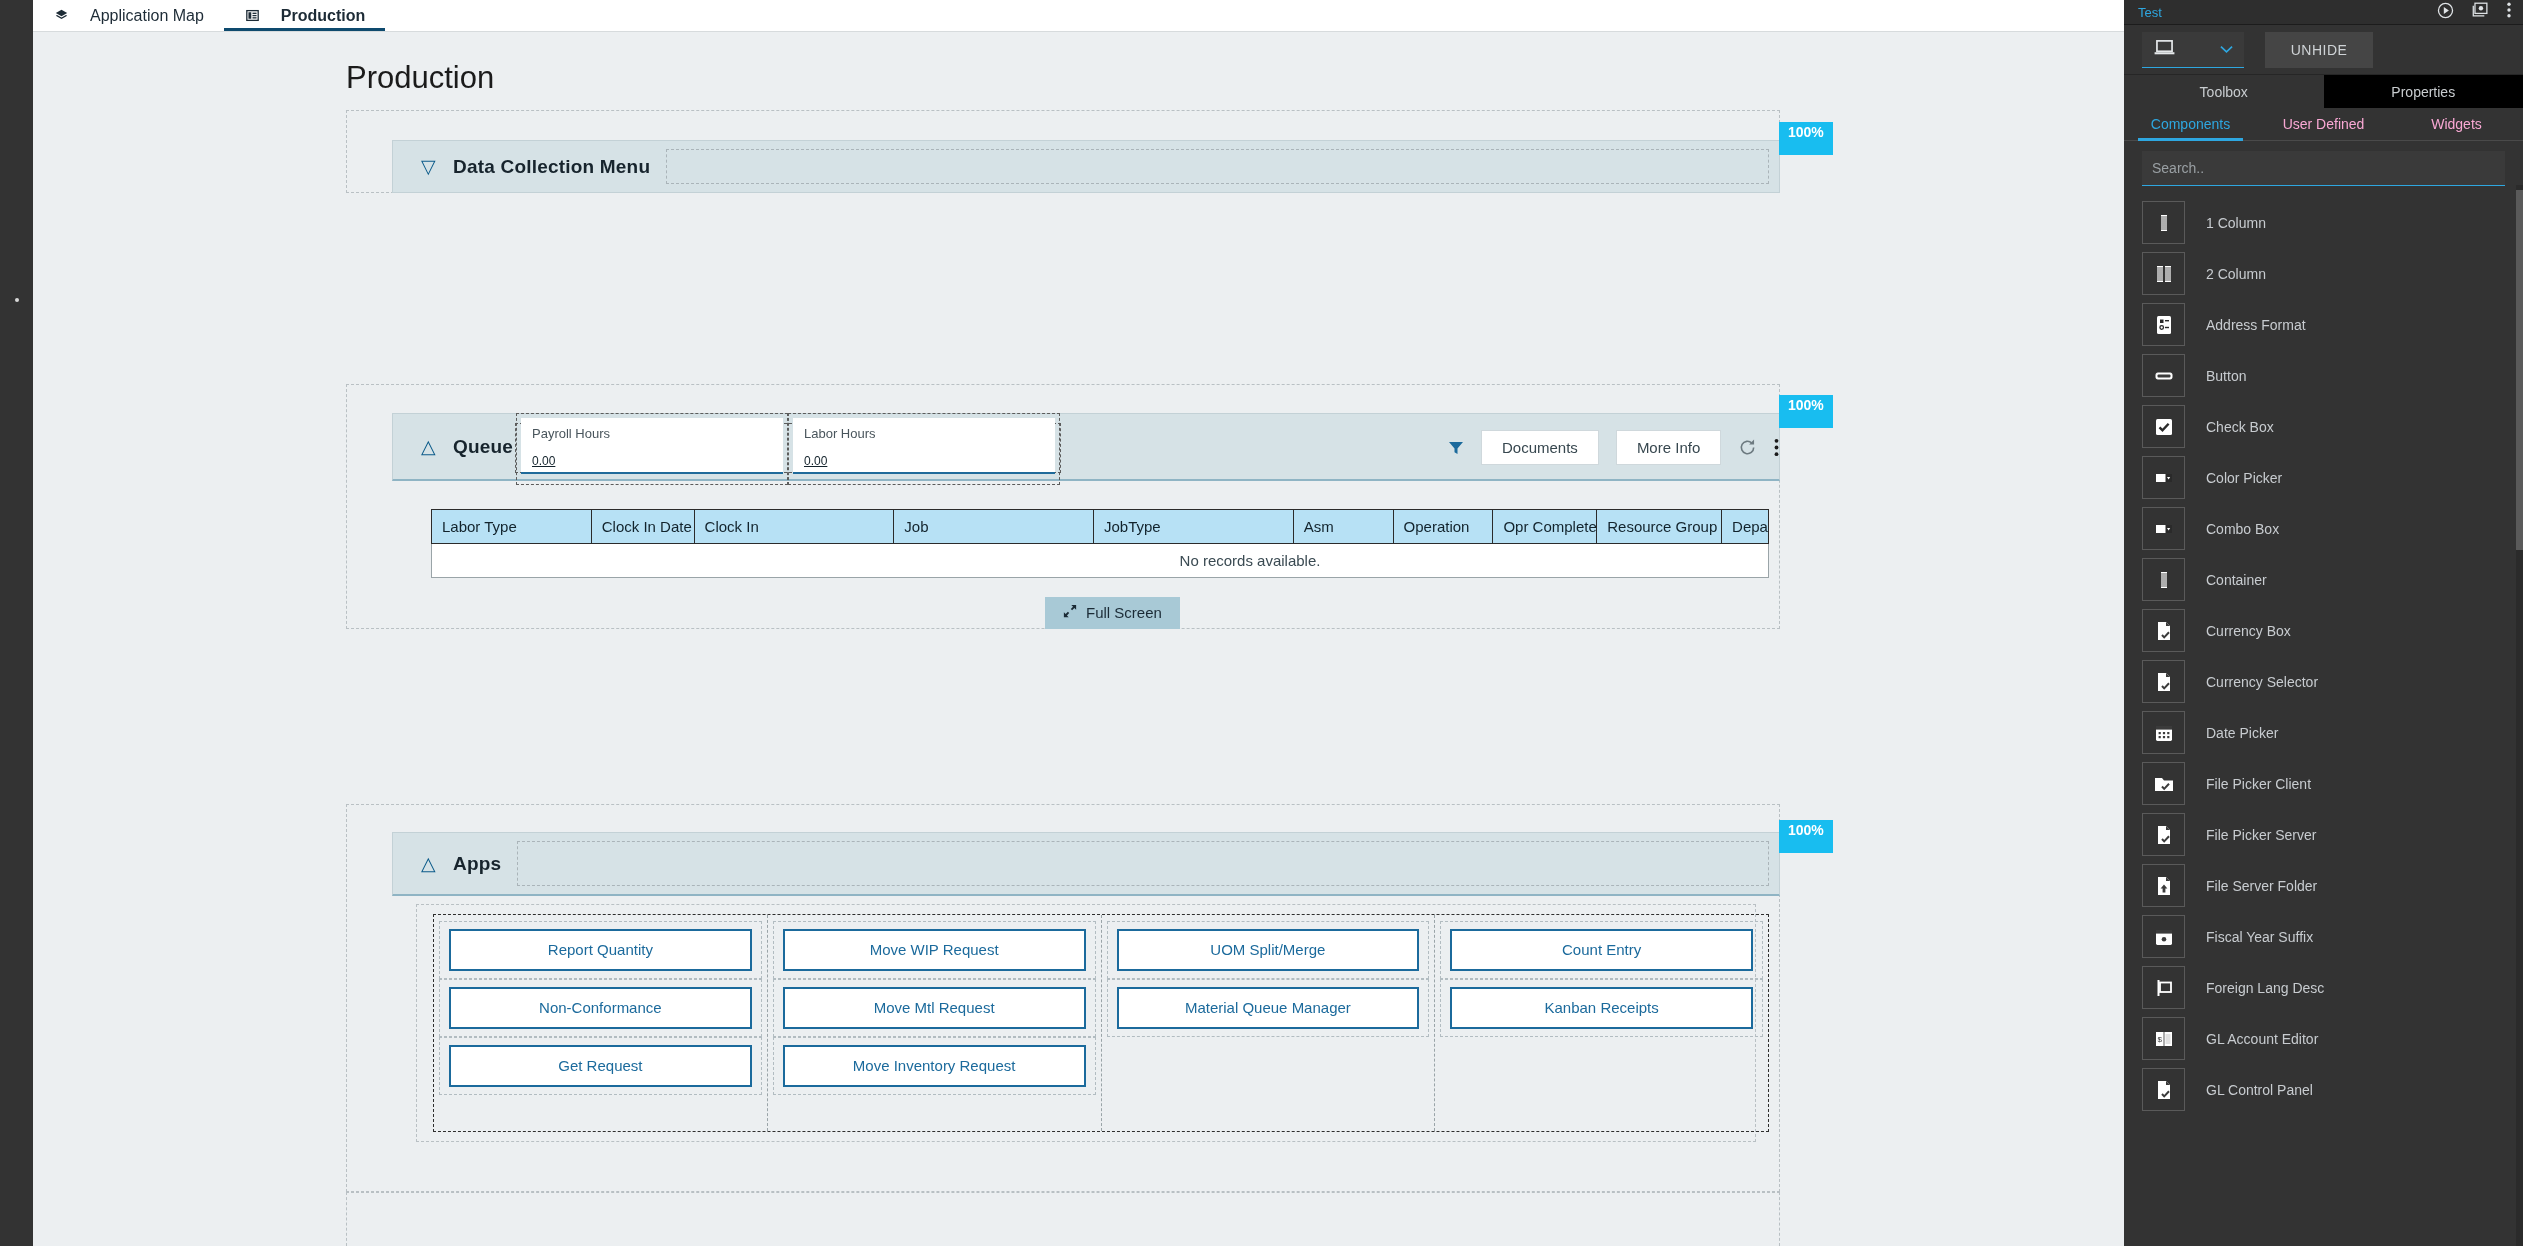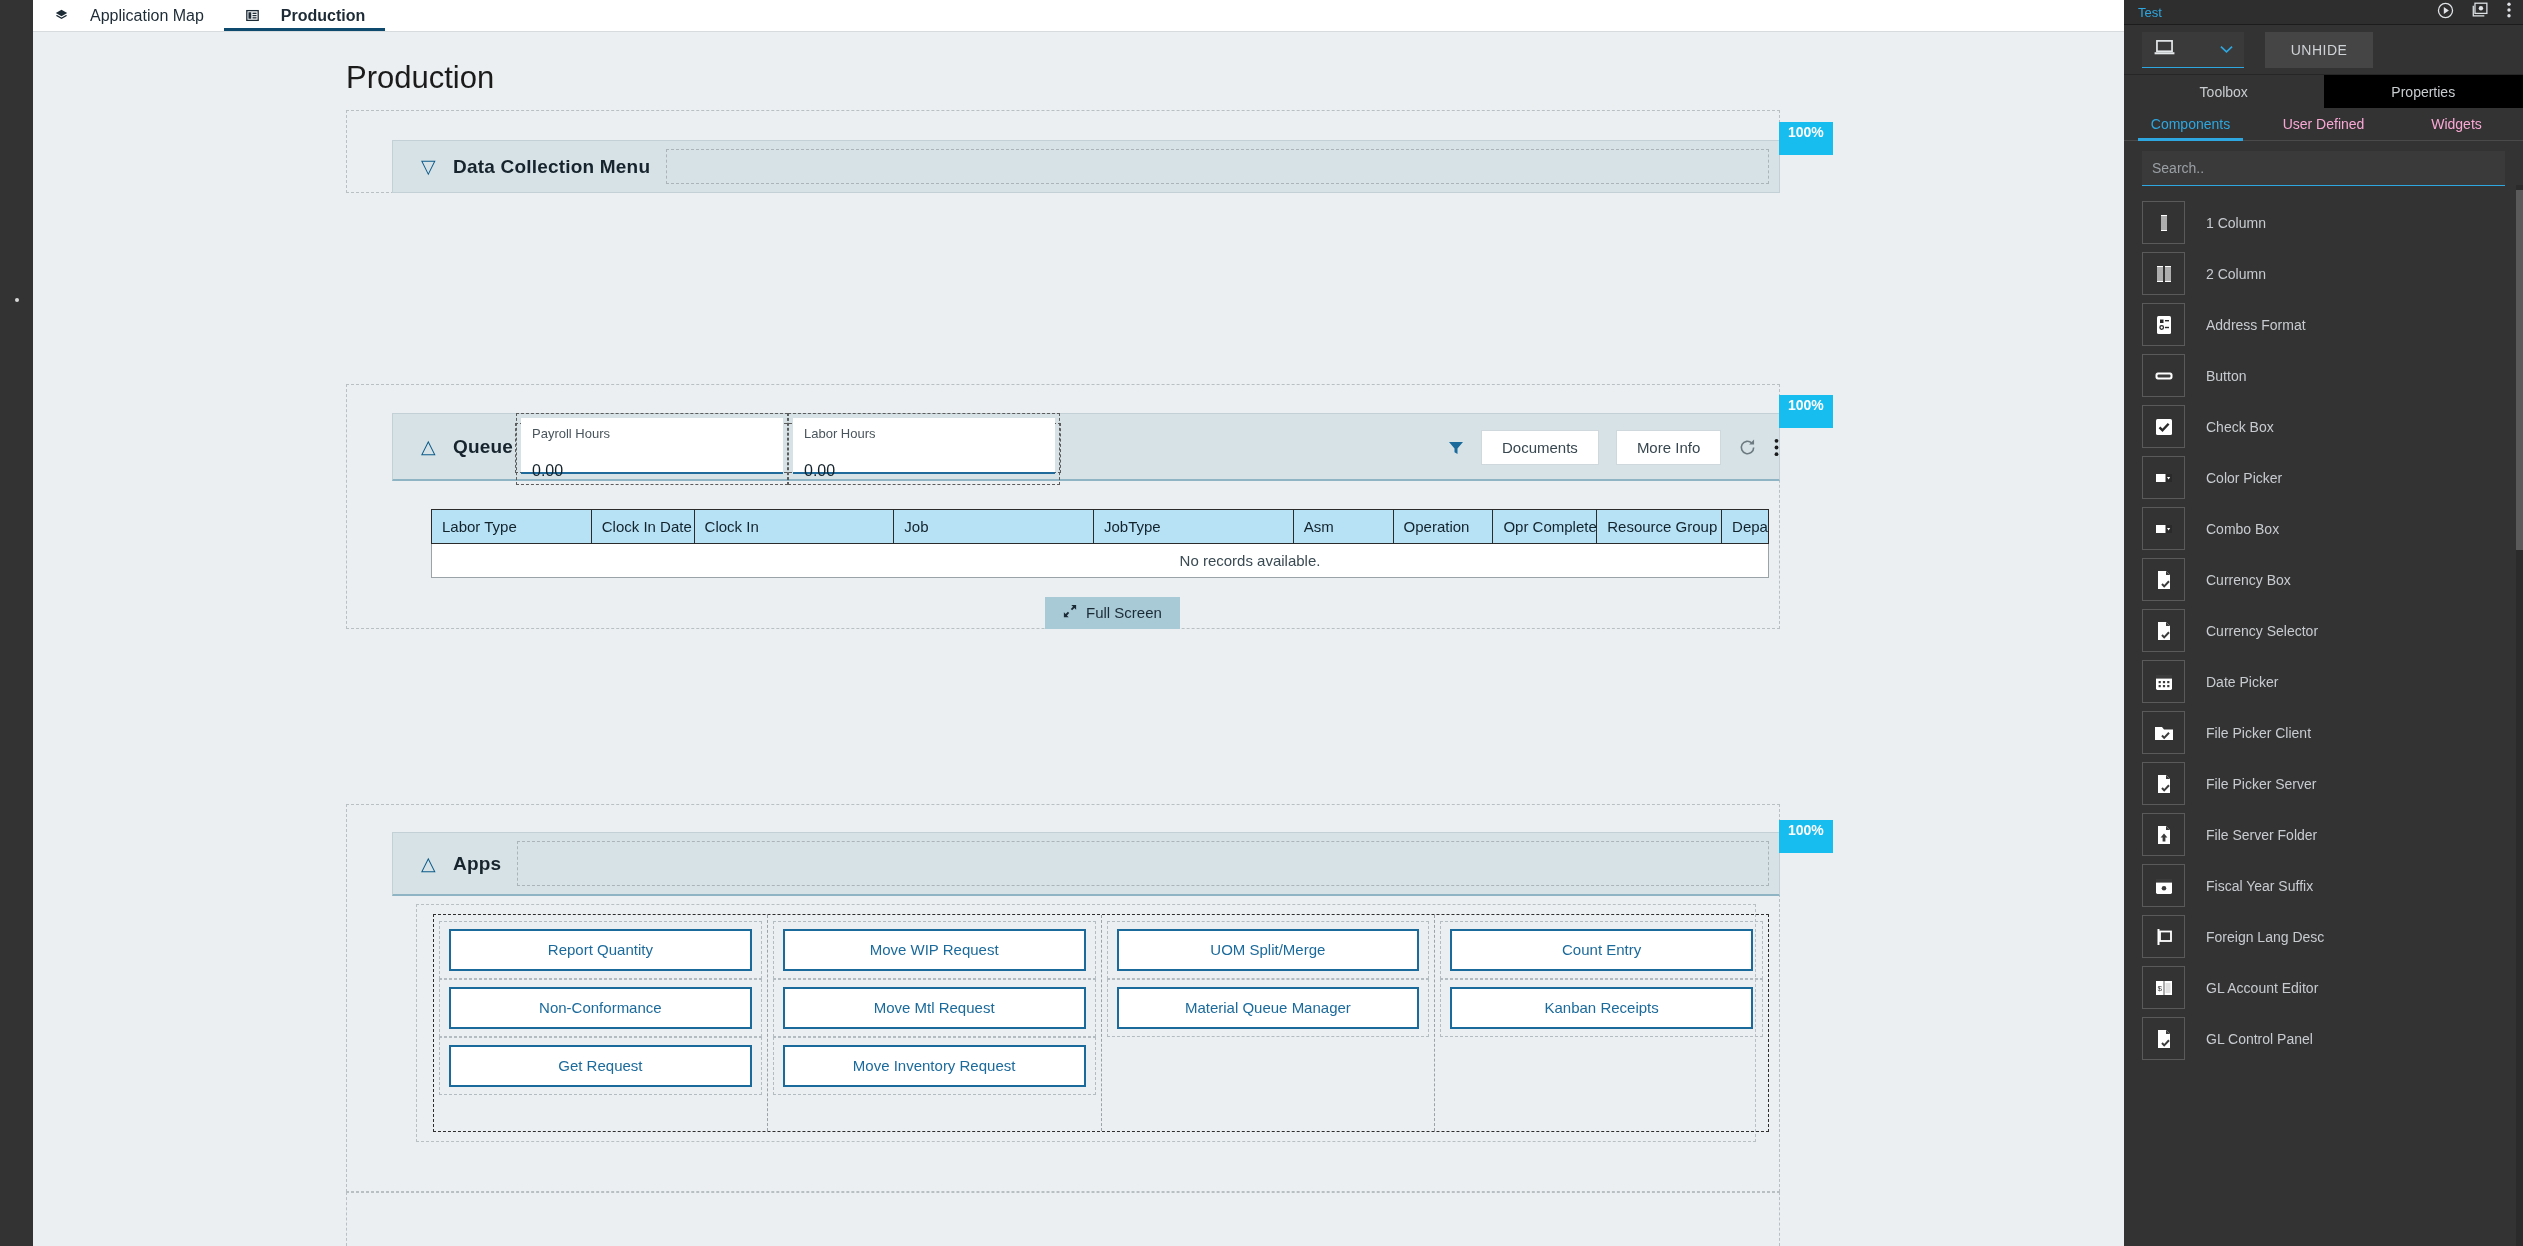--- a/index.html
+++ b/index.html
@@ -103,21 +103,21 @@
     border: 1px dashed #5c5c5c; padding: 4px;
     display:flex;
   }
   .field {
     background: #ffffff;
     border-bottom: 2px solid #1f6a9a;
     width: 262px; height: 56px;
     padding: 8px 11px 0 11px;
   }
   .field-label { font-size: 13px; color: #49555c; line-height: 1.2; }
-  .field-value { font-size: 16px; color: #13222b; margin-top: 20px; }
+  .field-value { font-size: 12px; color: #13222b; margin-top: 12px; text-decoration: underline; }
 
   .q-actions {
     position: absolute; display: flex; align-items: center; gap: 17px;
   }
   .btn-white {
     background: #ffffff; border: 1px solid #cfd8dc;
     font-size: 15px; color: #37474f;
     padding: 8px 20px; cursor: pointer; white-space: nowrap;
   }
   .icon-btn { background:none; border:none; cursor:pointer; display:flex; align-items:center; }
@@ -577,20 +577,37 @@
         <span class="comp-icon">
           <svg width="22" height="22" viewBox="0 0 22 22">
               <rect x="3" y="7" width="16" height="8" fill="#ffffff"></rect>
               <rect x="12.5" y="7" width="6.5" height="8" fill="#2a2a2a"></rect>
               <path fill="#ffffff" d="M14 10l3.2 0-1.6 2.4z"></path>
             </svg>
         </span>
         <span class="comp-label">Combo Box</span>
       </div>
 
+      <div class="comp-item">
+        <span class="comp-icon">
+          <svg width="22" height="22" viewBox="0 0 22 22">
+              <rect x="8" y="3" width="6" height="16" fill="#ffffff"></rect>
+              <g stroke="#5c5c5c" stroke-width="1">
+            <line x1="8" y1="5" x2="14" y2="5"></line>
+                <line x1="8" y1="7" x2="14" y2="7"></line>
+                <line x1="8" y1="9" x2="14" y2="9"></line>
+                <line x1="8" y1="11" x2="14" y2="11"></line>
+                <line x1="8" y1="13" x2="14" y2="13"></line>
+                <line x1="8" y1="15" x2="14" y2="15"></line>
+                <line x1="8" y1="17" x2="14" y2="17"></line>
+              </g>
+            </svg>
+        </span>
+        <span class="comp-label">Container</span>
+      </div>
 
       <div class="comp-item">
         <span class="comp-icon">
           <svg width="22" height="22" viewBox="0 0 22 22">
               <path fill="#ffffff" d="M5 2h8l4 4v14H5z"></path>
               <path fill="#3b3b3b" d="M13 2l4 4h-4z"></path>
               <path fill="none" stroke="#3b3b3b" stroke-width="2" d="M9 15l2.2 2.4L16 12.3"></path>
             </svg>
         </span>
         <span class="comp-label">Currency Box</span>

